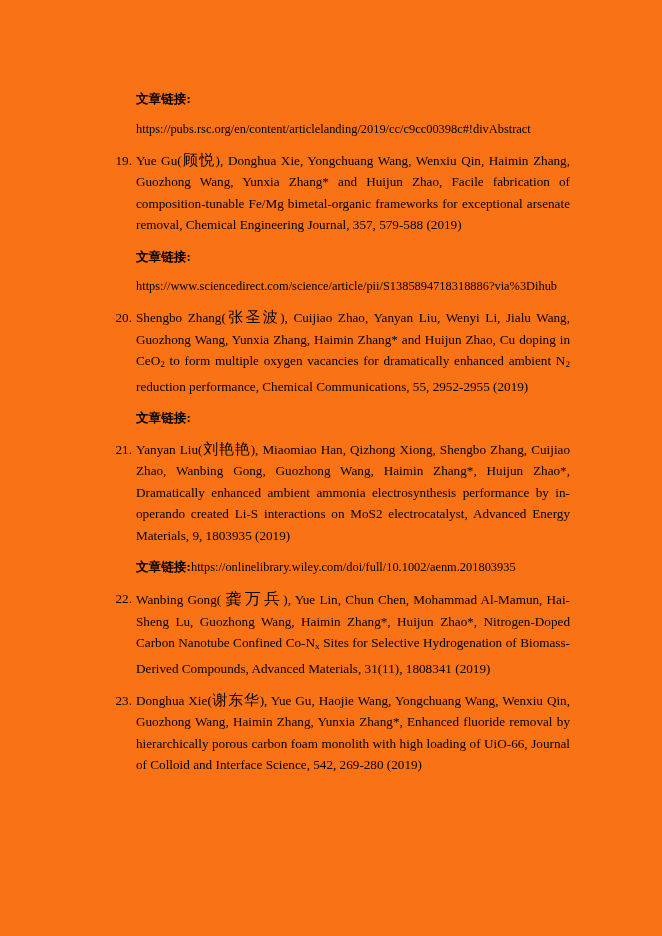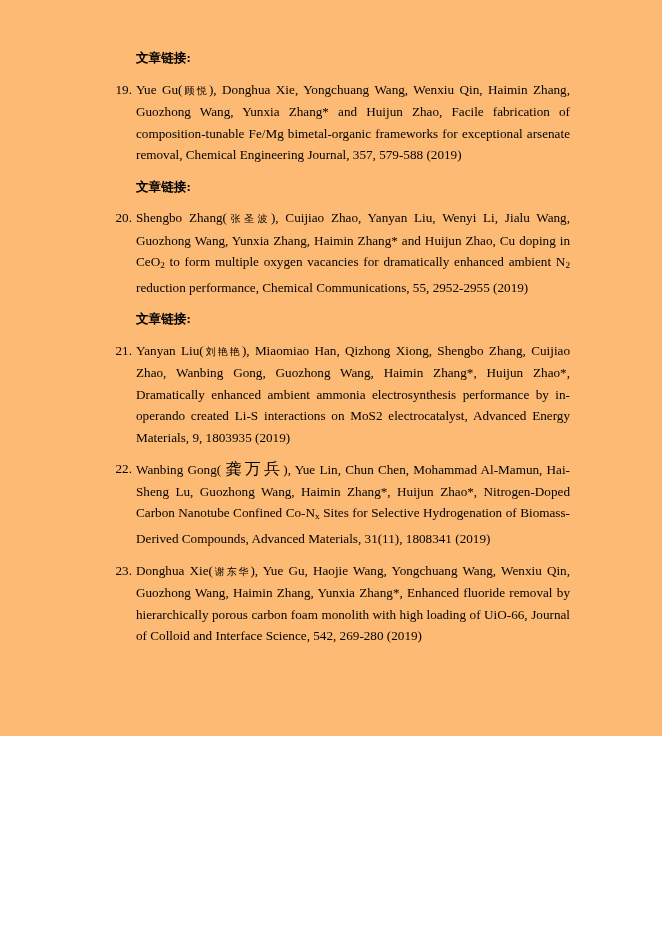--- a/index.html
+++ b/index.html
@@ -10,24 +10,24 @@
   body {
     width: 662px;
     height: 936px;
     font-family: "Liberation Serif", "DejaVu Serif", serif;
     color: #000000;
     -webkit-font-smoothing: antialiased;
   }
   .page {
     position: relative;
     width: 662px;
-    height: 736px;
-    background: #fdba74;
+    height: 936px;
+    background: #f97316;
     box-sizing: border-box;
-    padding: 47px 92px 0 110px;
+    padding: 88px 92px 0 110px;
     overflow: hidden;
   }
   .doc-body {
     font-size: 13.2px;
     line-height: 21.5px;
   }
 
   
   .link-block {
     margin: 0 0 0 0;
@@ -86,21 +86,21 @@
   }
   .ref-text {
     display: block;
   }
   .ref-text sub {
     font-size: 9.2px;
     vertical-align: -0.25em;
   }
   .cjk {
     font-family: Liberation Serif, serif;
-    font-size: 10px;
+    font-size: 15px;
   }
   .cjk-spaced {
     font-family: "DejaVu Sans", "Liberation Sans", sans-serif;
     font-size: 16px;
     letter-spacing: 2.4px;
   }
   .label-cjk {
     font-family: "DejaVu Sans", "Liberation Sans", sans-serif;
     font-weight: bold;
     font-size: 12.6px;
@@ -109,46 +109,51 @@
 </head>
 <body>
 
 <div class="page">
   <div class="doc-body">
 
     <div class="link-block standalone">
       <div>
         <span class="label-cjk">文章链接</span><span class="link-label">:</span>
       </div>
+      <div class="link-url">https://pubs.rsc.org/en/content/articlelanding/2019/cc/c9cc00398c#!divAbstract</div>
     </div>
 
     <div class="ref-item">
       <span class="ref-num">19.</span>
       <span class="ref-text"><span>Yue Gu(</span><span class="cjk">顾悦</span><span>), Donghua Xie, Yongchuang Wang, Wenxiu Qin,   Haimin Zhang, Guozhong Wang, Yunxia Zhang* and Huijun Zhao, Facile fabrication of composition-tunable Fe/Mg bimetal-organic frameworks for exceptional arsenate removal, Chemical Engineering Journal, 357, 579-588 (2019)</span></span>
     </div>
     <div class="link-block standalone">
       <div>
         <span class="label-cjk">文章链接</span><span class="link-label">:</span>
       </div>
+      <div class="link-url">https://www.sciencedirect.com/science/article/pii/S1385894718318886?via%3Dihub</div>
     </div>
 
     <div class="ref-item">
       <span class="ref-num">20.</span>
       <span class="ref-text"><span>Shengbo Zhang(</span><span class="cjk">张圣波</span><span>), Cuijiao Zhao, Yanyan Liu, Wenyi Li, Jialu Wang, Guozhong Wang, Yunxia Zhang, Haimin Zhang* and Huijun Zhao, Cu doping in CeO</span><sub>2</sub><span> to form multiple oxygen vacancies for dramatically enhanced ambient N</span><sub>2</sub><span> reduction performance, Chemical Communications, 55, 2952-2955 (2019)</span></span>
     </div>
     <div class="link-block standalone">
       <div>
         <span class="label-cjk">文章链接</span><span class="link-label">:</span>
       </div>
     </div>
 
     <div class="ref-item">
       <span class="ref-num">21.</span>
       <span class="ref-text"><span>Yanyan Liu(</span><span class="cjk">刘艳艳</span><span>), Miaomiao Han, Qizhong Xiong, Shengbo Zhang, Cuijiao Zhao, Wanbing Gong, Guozhong Wang, Haimin Zhang*, Huijun Zhao*, Dramatically enhanced ambient ammonia electrosynthesis performance by in-operando created Li-S interactions on MoS2 electrocatalyst, Advanced Energy Materials, 9, 1803935 (2019)</span></span>
     </div>
+    <div class="link-block inline-link">
+      <span class="label-cjk">文章链接</span><span class="link-label">:</span><span class="link-url">https://onlinelibrary.wiley.com/doi/full/10.1002/aenm.201803935</span>
+    </div>
 
     <div class="ref-item">
       <span class="ref-num">22.</span>
       <span class="ref-text"><span>Wanbing Gong( </span><span class="cjk-spaced">龚万兵</span><span>), Yue Lin, Chun Chen, Mohammad Al-Mamun, Hai-Sheng Lu, Guozhong Wang, Haimin Zhang*, Huijun Zhao*, Nitrogen-Doped Carbon Nanotube Confined Co-N</span><sub>x</sub><span> Sites for Selective Hydrogenation of Biomass-Derived Compounds, Advanced Materials, 31(11), 1808341 (2019)</span></span>
     </div>
 
     <div class="ref-item">
       <span class="ref-num">23.</span>
       <span class="ref-text"><span>Donghua Xie(</span><span class="cjk">谢东华</span><span>), Yue Gu, Haojie Wang, Yongchuang Wang, Wenxiu Qin, Guozhong Wang, Haimin Zhang, Yunxia Zhang*, Enhanced fluoride removal by hierarchically porous carbon foam monolith with high loading of UiO-66, Journal of Colloid and Interface Science, 542, 269-280 (2019)</span></span>
     </div>

